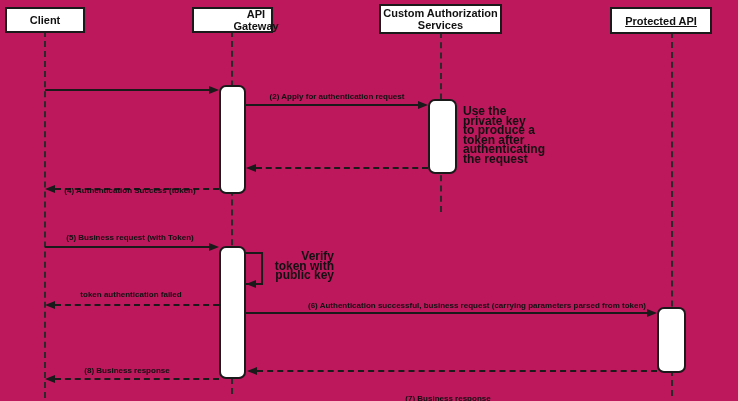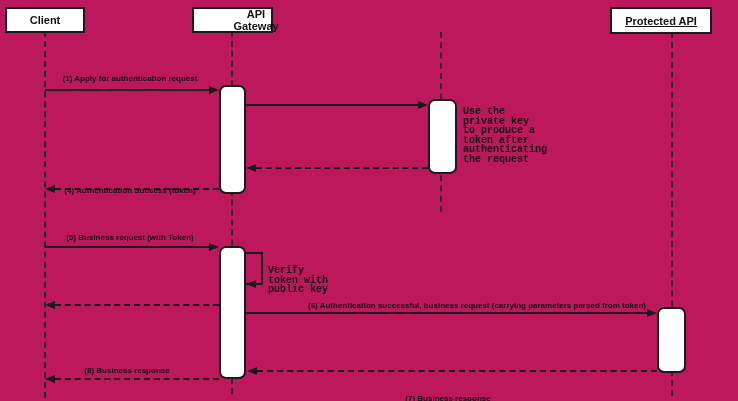--- a/index.html
+++ b/index.html
@@ -30,69 +30,71 @@
   .head-l{position:absolute;width:0;height:0;border-right:10px solid #1a1a1a;
           border-top:4px solid transparent;border-bottom:4px solid transparent;z-index:4;}
 
   
   .self-bracket{position:absolute;box-sizing:border-box;border:2px solid #1a1a1a;
                 border-left:none;z-index:2;background:transparent;}
 
   
   .mlabel{position:absolute;font-size:8px;font-weight:bold;text-align:center;
           white-space:nowrap;z-index:5;color:#111;}
-  .note{position:absolute;font-size:10px;font-weight:bold;text-align:left;
-        line-height:9.5px;white-space:normal;z-index:5;color:#111;font-family:Liberation Mono, monospace;}
+  .note{position:absolute;font-size:12px;font-weight:bold;text-align:left;
+        line-height:9.5px;white-space:normal;z-index:5;color:#111;}
 </style>
 </head>
 <body>
 
 <div class="diagram">
 
   <div class="lifeline" style="left:44px;top:31px;height:367px;"></div>
   <div class="lifeline" style="left:231px;top:31px;height:363px;"></div>
   <div class="lifeline" style="left:440px;top:32px;height:180px;"></div>
   <div class="lifeline" style="left:671px;top:32px;height:364px;"></div>
 
   <div class="pbox" style="left:5px;top:7px;width:80px;height:26px;">Client</div>
   <div class="pbox" style="left:192px;top:7px;width:81px;height:26px;padding-left:47px;">API Gateway</div>
+  <div class="pbox" style="left:379px;top:4px;width:123px;height:30px;">Custom Authorization Services</div>
   <div class="pbox" style="left:610px;top:7px;width:102px;height:27px;text-decoration:underline;">Protected API</div>
 
   <div class="act" style="left:219px;top:85px;width:27px;height:109px;"></div>
   <div class="act" style="left:428px;top:99px;width:29px;height:75px;"></div>
   <div class="act" style="left:219px;top:246px;width:27px;height:133px;"></div>
   <div class="act" style="left:657px;top:307px;width:29px;height:66px;"></div>
 
   <div class="self-bracket" style="left:245px;top:252px;width:18px;height:33px;"></div>
   <div class="head-l" style="left:246px;top:280px;"></div>
 
   <div class="line-solid" style="left:45px;top:89px;width:166px;"></div>
   <div class="head-r" style="left:209px;top:86px;"></div>
-  <div class="mlabel" style="left:45px;top:74px;width:170px;">(1) Apply for authentication request</div>
 
   <div class="line-solid" style="left:246px;top:104px;width:174px;"></div>
   <div class="head-r" style="left:418px;top:101px;"></div>
+  <div class="mlabel" style="left:252px;top:92px;width:170px;">(2) Apply for authentication request</div>
 
   <div class="note" style="left:463px;top:107px;width:74px;">Use the private key to produce a token after authenticating the request</div>
 
   <div class="head-l" style="left:246px;top:164px;"></div>
   <div class="line-dashed" style="left:256px;top:167px;width:172px;"></div>
 
   <div class="head-l" style="left:45px;top:185px;"></div>
   <div class="line-dashed" style="left:55px;top:188px;width:164px;"></div>
   <div class="mlabel" style="left:45px;top:176px;width:170px;margin-top:10px;">(4) Authentication Success (token)</div>
 
   <div class="line-solid" style="left:45px;top:246px;width:166px;"></div>
   <div class="head-r" style="left:209px;top:243px;"></div>
   <div class="mlabel" style="left:45px;top:233px;width:170px;">(5) Business request (with Token)</div>
 
-  <div class="note" style="left:268px;top:266px;width:66px;">Verify token with public key</div>
+  <div class="note" style="left:268px;top:252px;width:66px;text-align:right;">Verify token with public key</div>
 
   <div class="head-l" style="left:45px;top:301px;"></div>
   <div class="line-dashed" style="left:55px;top:304px;width:164px;"></div>
+  <div class="mlabel" style="left:46px;top:290px;width:170px;">token authentication failed</div>
 
   <div class="line-solid" style="left:246px;top:312px;width:403px;"></div>
   <div class="head-r" style="left:647px;top:309px;"></div>
   <div class="mlabel" style="left:246px;top:301px;width:400px;text-align:right;">(6) Authentication successful, business request (carrying parameters parsed from token)</div>
 
   <div class="head-l" style="left:247px;top:367px;"></div>
   <div class="line-dashed" style="left:257px;top:370px;width:400px;"></div>
   <div class="mlabel" style="left:248px;top:358px;width:400px;margin-top:36px;">(7) Business response</div>
 
   <div class="head-l" style="left:45px;top:375px;"></div>

